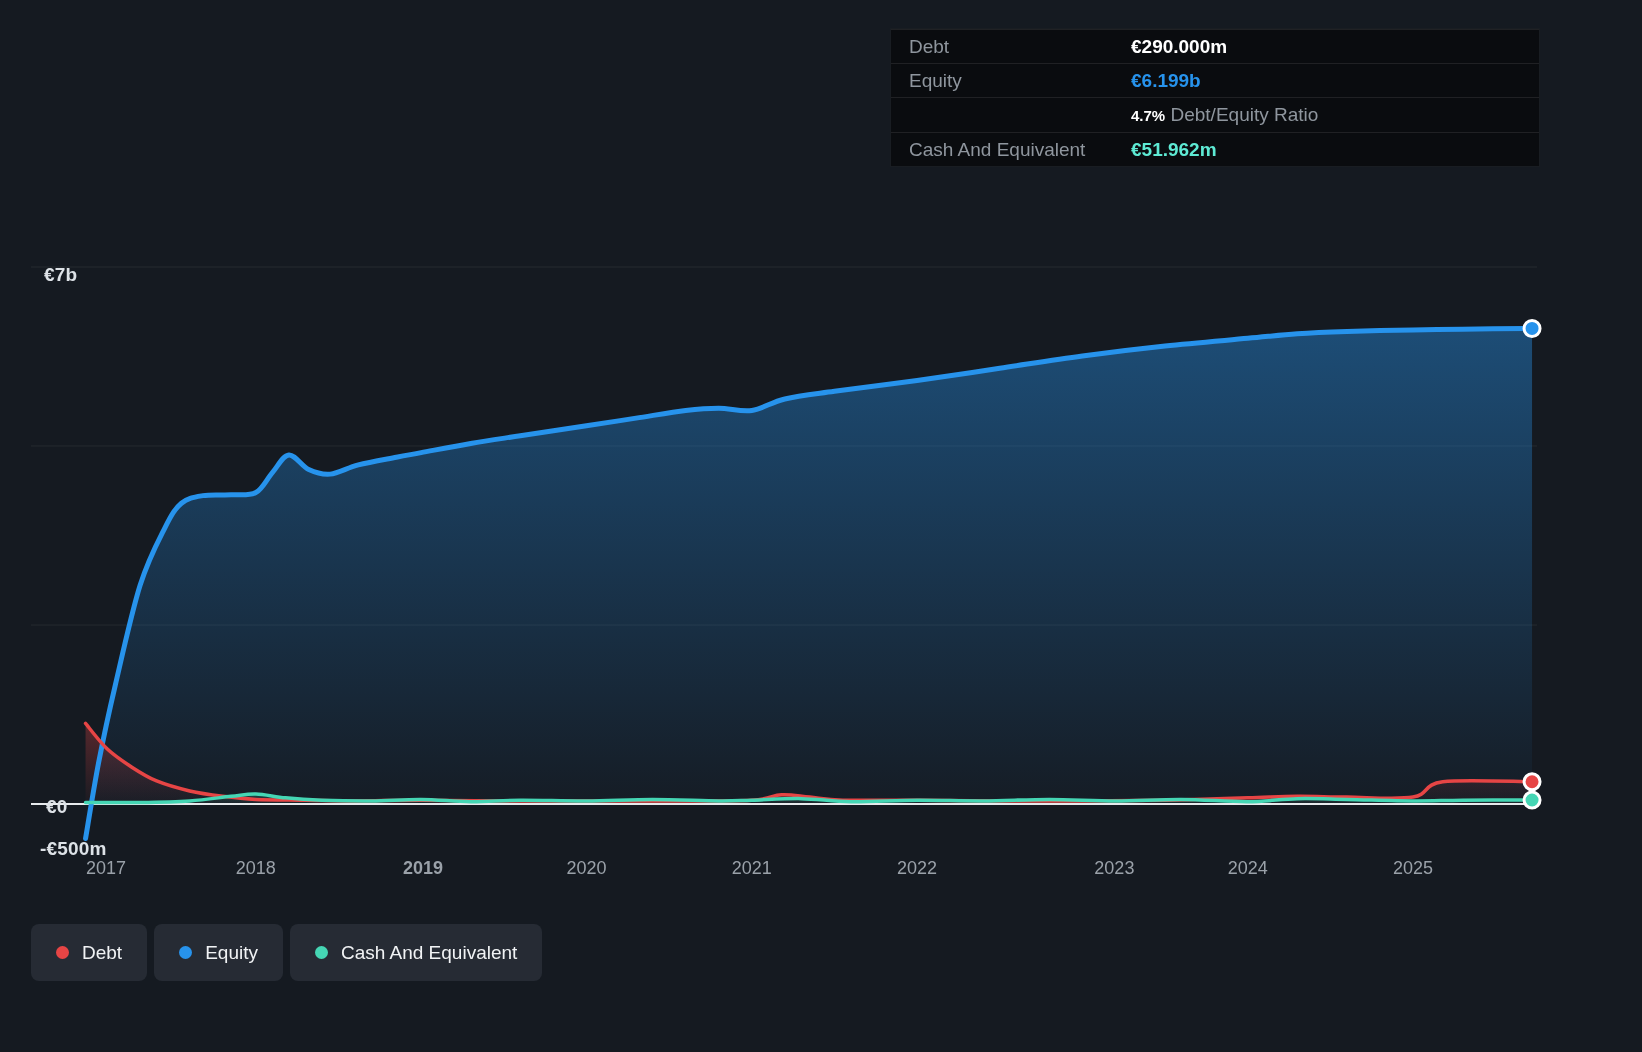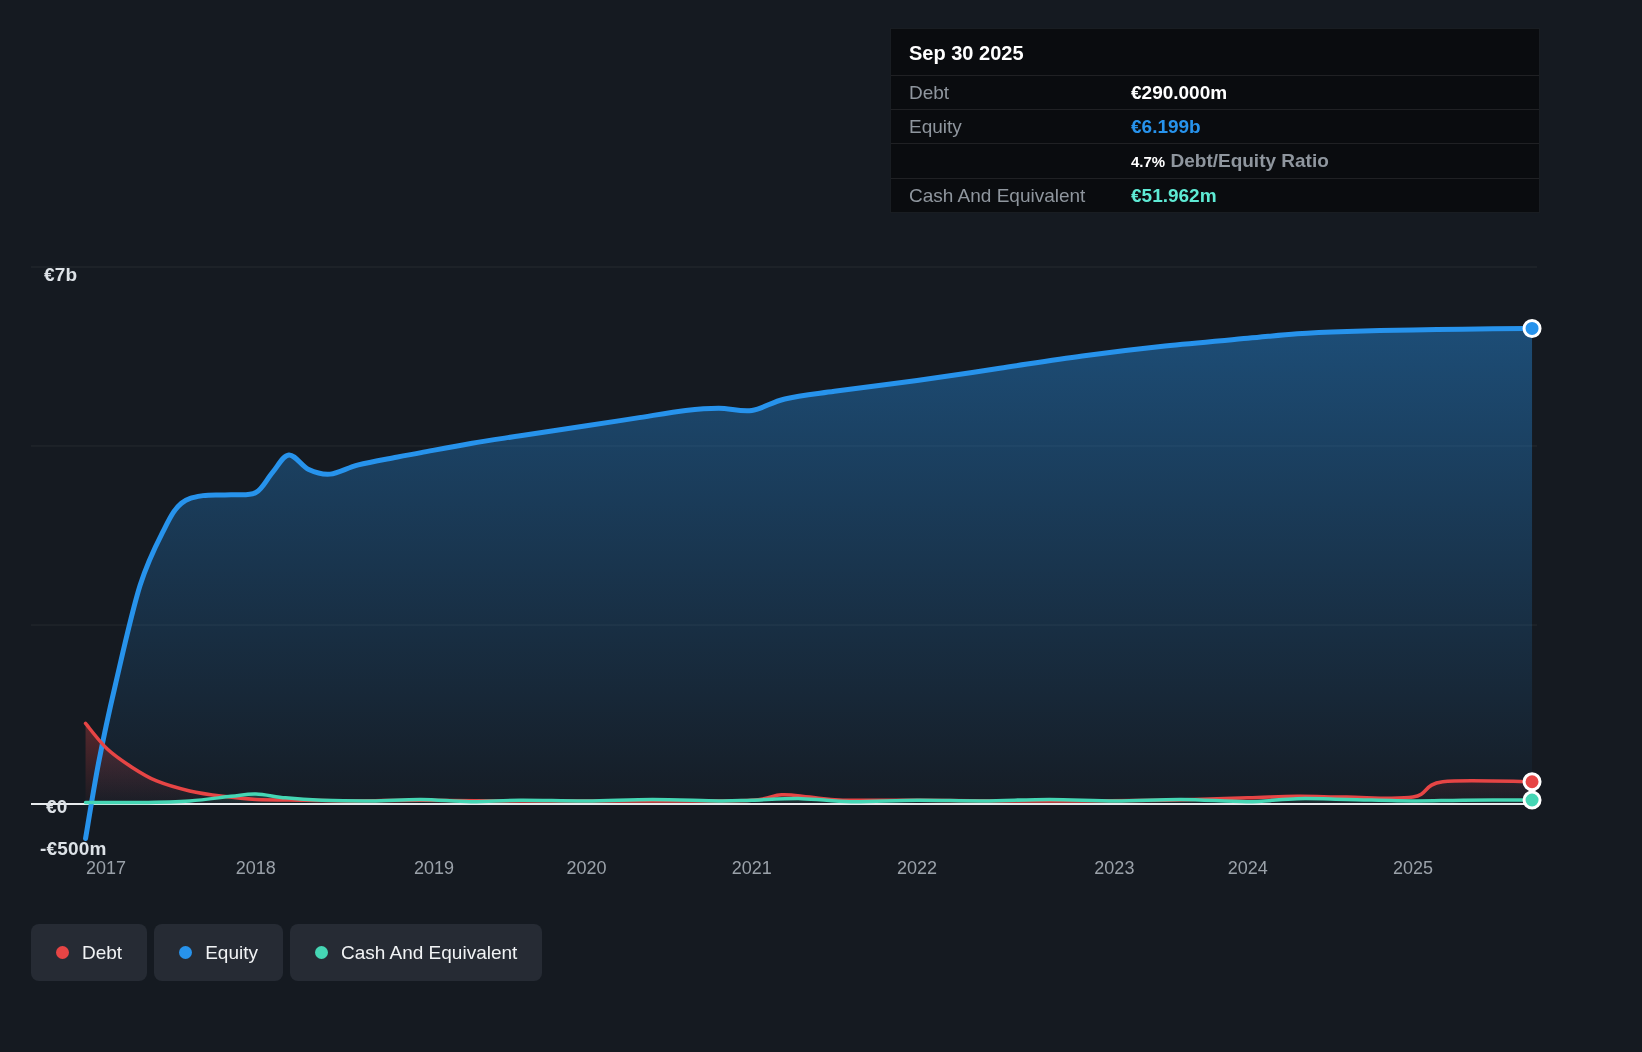--- a/index.html
+++ b/index.html
@@ -21,21 +21,21 @@
 
   .tooltip{
     position:absolute;left:890px;top:28px;width:650px;box-sizing:border-box;
     background:#0a0c0f;border:1px solid #191d22;
   }
   .tt-title{padding:13px 18px 10px 18px;font-size:20px;font-weight:700;color:#ffffff;}
   .tt-row{display:flex;align-items:center;padding:5px 18px;border-top:1px solid rgba(255,255,255,0.09);line-height:23px;}
   .tt-label{flex:0 0 222px;font-size:19px;color:#8f969e;}
   .tt-value{font-size:19px;font-weight:700;}
   .tt-strong{color:#ffffff;font-weight:700;font-size:15px;}
-  .tt-muted{color:#8f969e;font-weight:700;font-size:19px;}
+  .tt-muted{color:#8f969e;font-weight:400;font-size:19px;}
 
   #legend{position:absolute;left:31px;top:924px;display:flex;gap:7px;}
   .legend-pill{
     display:flex;align-items:center;gap:13px;background:#262b34;
     border-radius:8px;padding:0 25px;height:57px;cursor:pointer;
   }
   .legend-dot{width:13px;height:13px;border-radius:50%;flex:0 0 auto;}
   .legend-label{font-size:19px;color:#f1f3f5;}
 </style>
 </head>
@@ -73,31 +73,30 @@
       <circle cx="1532.0406147091153" cy="800.0108571428572" r="8" fill="#45d6b4" stroke="#ffffff" stroke-width="3"></circle>
     </svg>
 
   <div class="y-label y7">€7b</div>
   <div class="y-label y0">€0</div>
   <div class="y-label yneg">-€500m</div>
 
   <div id="x-axis">
       <div class="x-label" style="left: 106px;">2017</div>
       <div class="x-label" style="left: 255.825px;">2018</div>
-      <div class="x-label" style="left: 434px;">2019</div>
+      <div class="x-label" style="left: 423px; font-weight: bold;">2019</div>
       <div class="x-label" style="left: 586.451px;">2020</div>
       <div class="x-label" style="left: 751.764px;">2021</div>
       <div class="x-label" style="left: 917.077px;">2022</div>
       <div class="x-label" style="left: 1082.39px; margin-left: 32px;">2023</div>
       <div class="x-label" style="left: 1247.7px;">2024</div>
       <div class="x-label" style="left: 1413.02px;">2025</div>
     </div>
 
   <div class="tooltip" style="background-color: rgb(10, 12, 15);">
-    <div class="tt-title">Sep 30 2025</div>
     <div class="tt-row">
       <span class="tt-label">Debt</span>
       <span class="tt-value" style="color: #ffffff;">€290.000m</span>
     </div>
     <div class="tt-row">
       <span class="tt-label">Equity</span>
       <span class="tt-value" style="color: rgb(39, 147, 236);">€6.199b</span>
     </div>
     <div class="tt-row">
       <span class="tt-label"></span>

